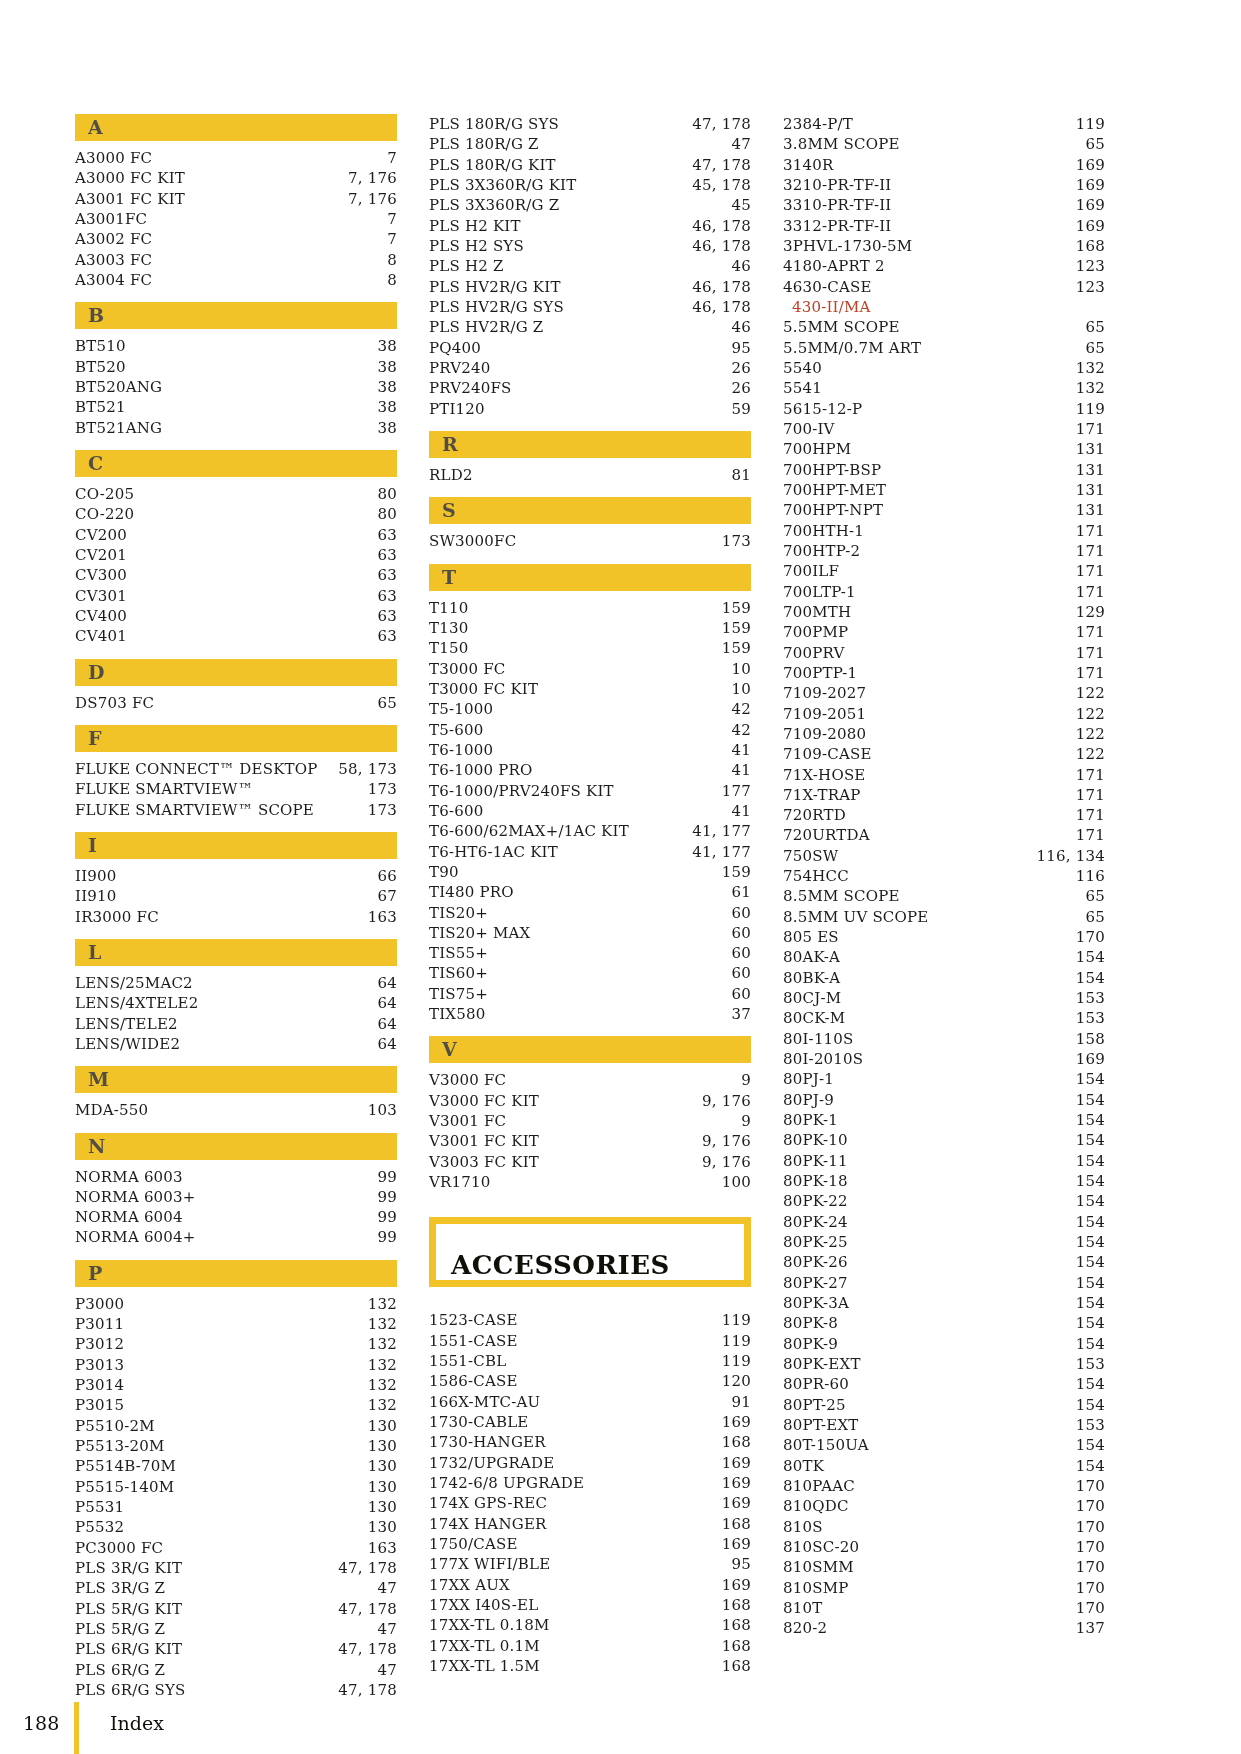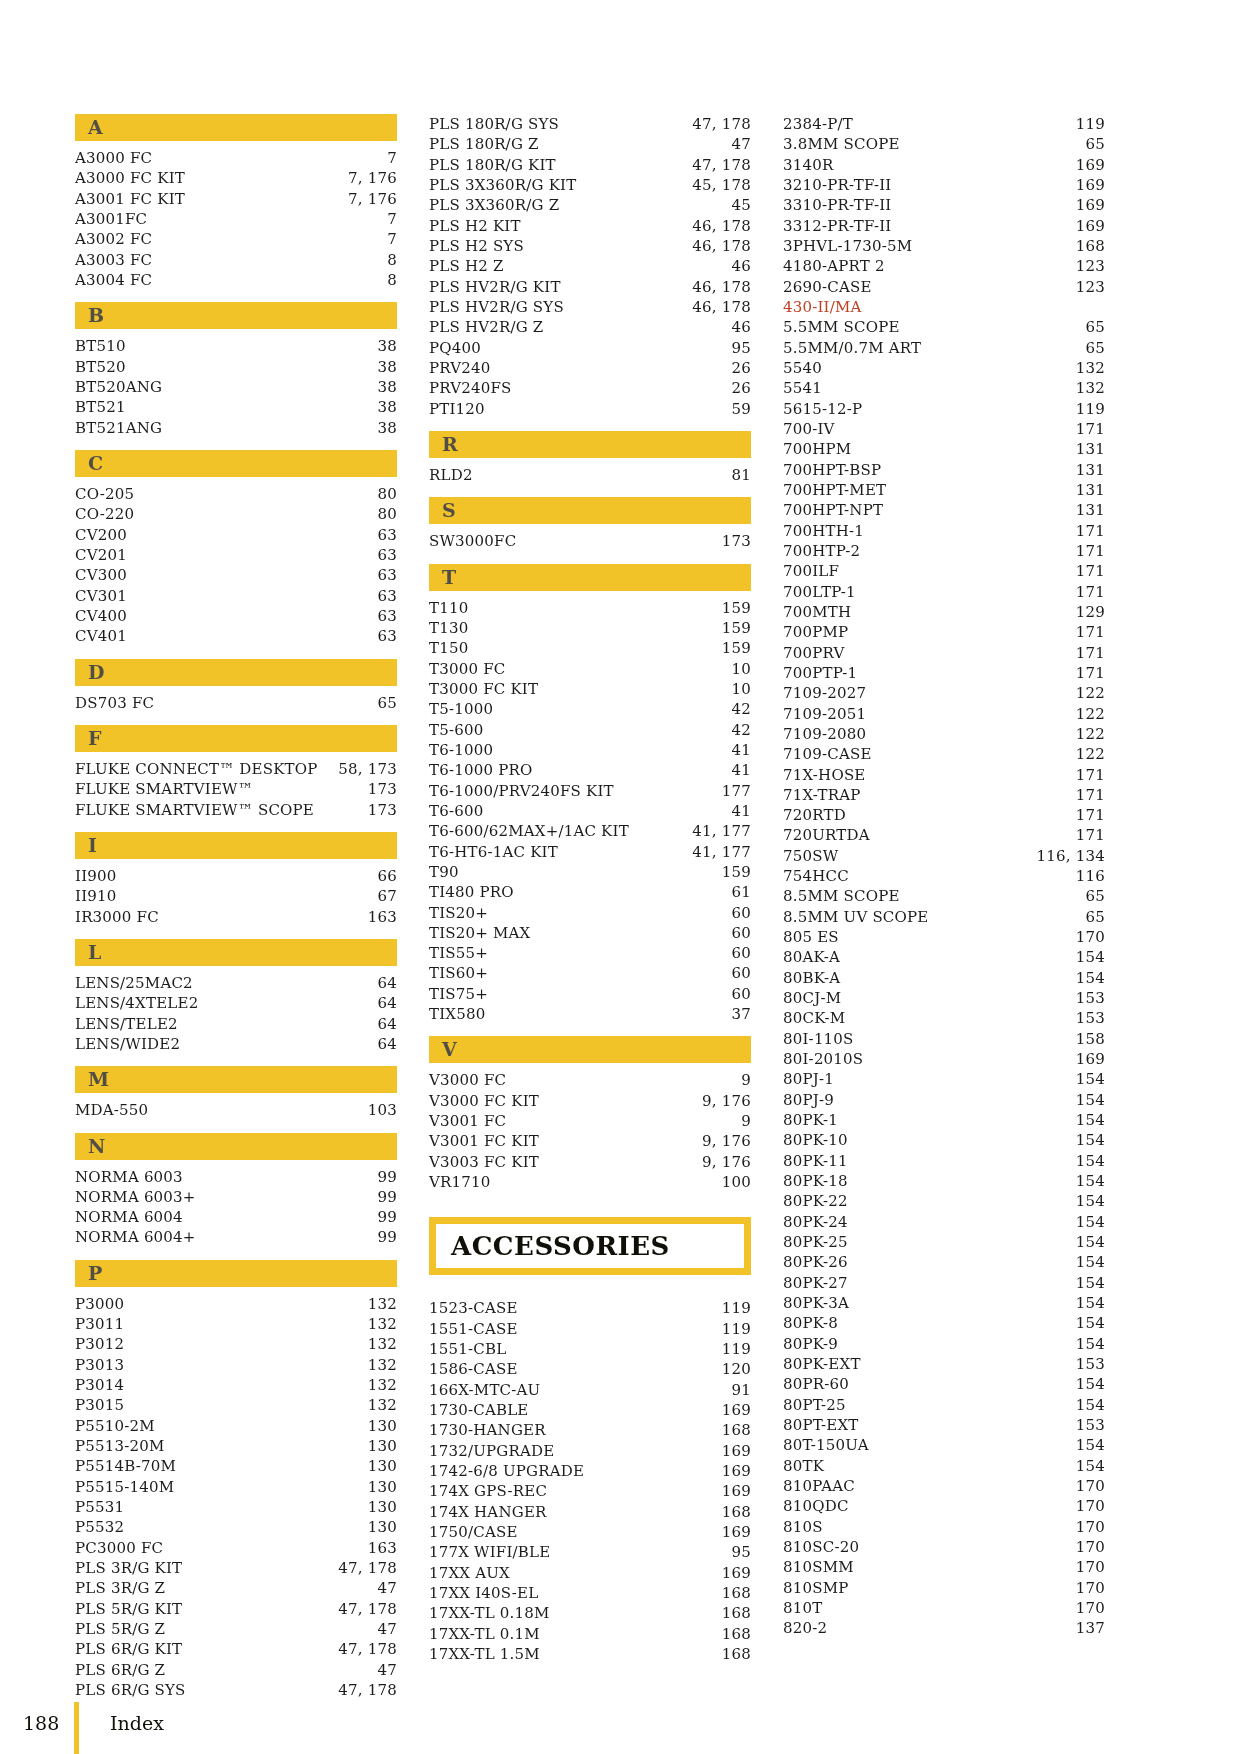--- a/index.html
+++ b/index.html
@@ -22,37 +22,37 @@
     display:flex;gap:32px;
   }
   .col{width:322px;flex:0 0 322px;}
   .row{
     display:flex;justify-content:space-between;align-items:baseline;
     height:20.33px;line-height:20.33px;font-size:15px;
     letter-spacing:0.2px;white-space:nowrap;
   }
   .row .label{overflow:visible;}
   .row .pages{text-align:right;padding-left:8px;}
-  .row .label.hl{color:var(--red);}
+  .row .label.hl{color:var(--red);margin-left:9px;}
   .section-bar{
     background:var(--yellow);
     height:27px;margin:12px 0 7px;
     display:flex;align-items:center;
     padding-left:13px;box-sizing:border-box;
   }
   .col > .section-bar:first-child{margin-top:0;}
   .section-bar .letter{
     font-weight:bold;font-size:19px;color:var(--letter);
     line-height:27px;
   }
   .box-header{
     box-sizing:border-box;
     border:7px solid var(--yellow);
-    height:58px;margin:25px 0 23px;
-    display:flex;align-items:center;
+    height:70px;margin:25px 0 23px;
+    display:flex;align-items:flex-end;
     padding-left:15px;background:#ffffff;
   }
   .box-header .box-title{
     font-weight:bold;font-size:26px;letter-spacing:0.5px;color:#111008;
   }
   .footer-page-num{
     position:absolute;left:23px;top:1712px;
     font-size:19px;font-weight:normal;color:#111008;
   }
   .footer-bar{
@@ -616,21 +616,21 @@
       </div>
       <div class="row">
         <span class="label">3PHVL-1730-5M</span>
         <span class="pages">168</span>
       </div>
       <div class="row">
         <span class="label">4180-APRT 2</span>
         <span class="pages">123</span>
       </div>
       <div class="row">
-        <span class="label">2690-CASE</span>
+        <span class="label">4630-CASE</span>
         <span class="pages">123</span>
       </div>
       <div class="row">
         <span class="label hl">430-II/MA</span>
         <span class="pages"></span>
       </div>
       <div class="row">
         <span class="label">5.5MM SCOPE</span>
         <span class="pages">65</span>
       </div>

